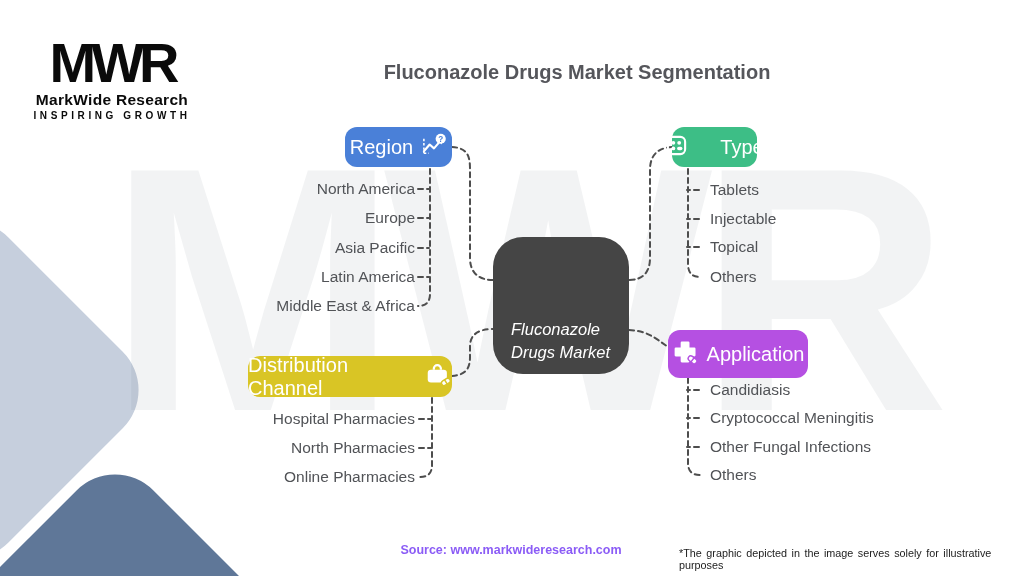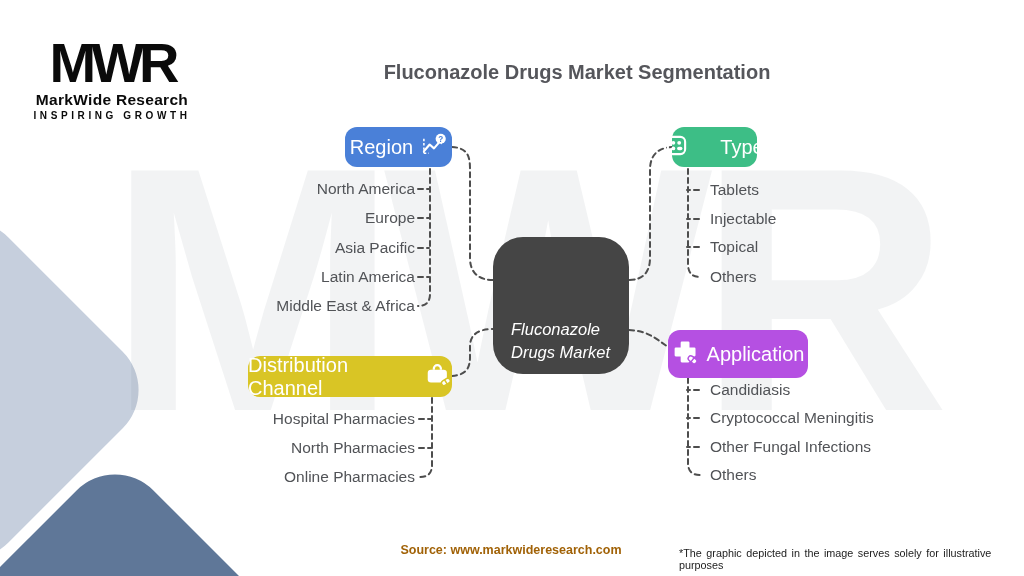--- a/index.html
+++ b/index.html
@@ -42,21 +42,21 @@
     background:#454545;border-radius:30px;display:flex;flex-direction:column;
     justify-content:flex-end;align-items:center;padding-bottom:10px;box-sizing:border-box;}
   .center-label{width:100px;text-align:left;color:#ffffff;font-size:16.5px;line-height:23px;font-style:italic;}
 
   
   .seg-item{position:absolute;z-index:4;font-size:15.5px;color:#515357;line-height:20px;white-space:nowrap;}
   .align-right{right:609px;text-align:right;}
   .align-left{left:710px;text-align:left;}
 
   .footer-source{position:absolute;left:311px;top:543px;width:400px;text-align:center;z-index:5;
-    font-size:12.5px;font-weight:700;color:#a16207;}
+    font-size:12.5px;font-weight:700;color:#8b5cf6;}
   .footer-disclaimer{position:absolute;left:679px;top:547px;width:340px;z-index:5;
     font-size:10.8px;color:#1c1c1c;word-spacing:1.5px;}
 </style>
 </head>
 <body>
 
 <div class="canvas">
 
   <div class="shape shape-light"></div>
   <div class="shape shape-dark"></div>

